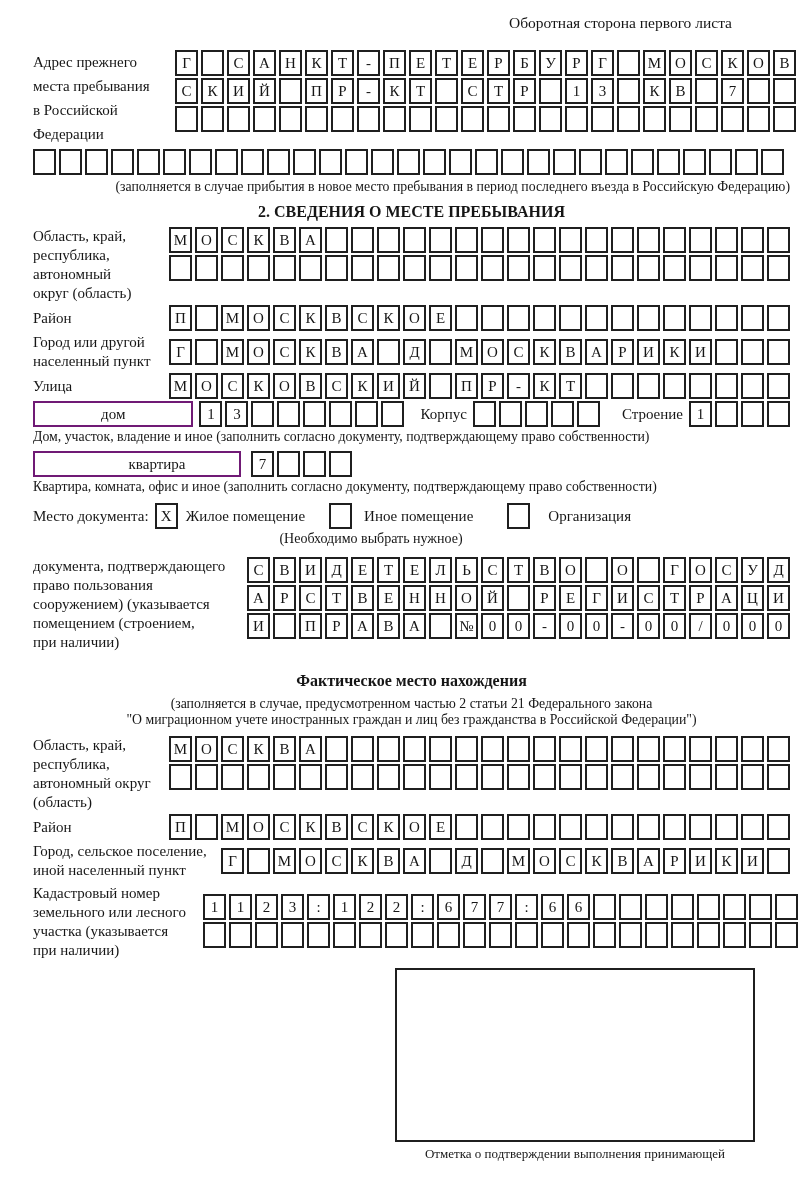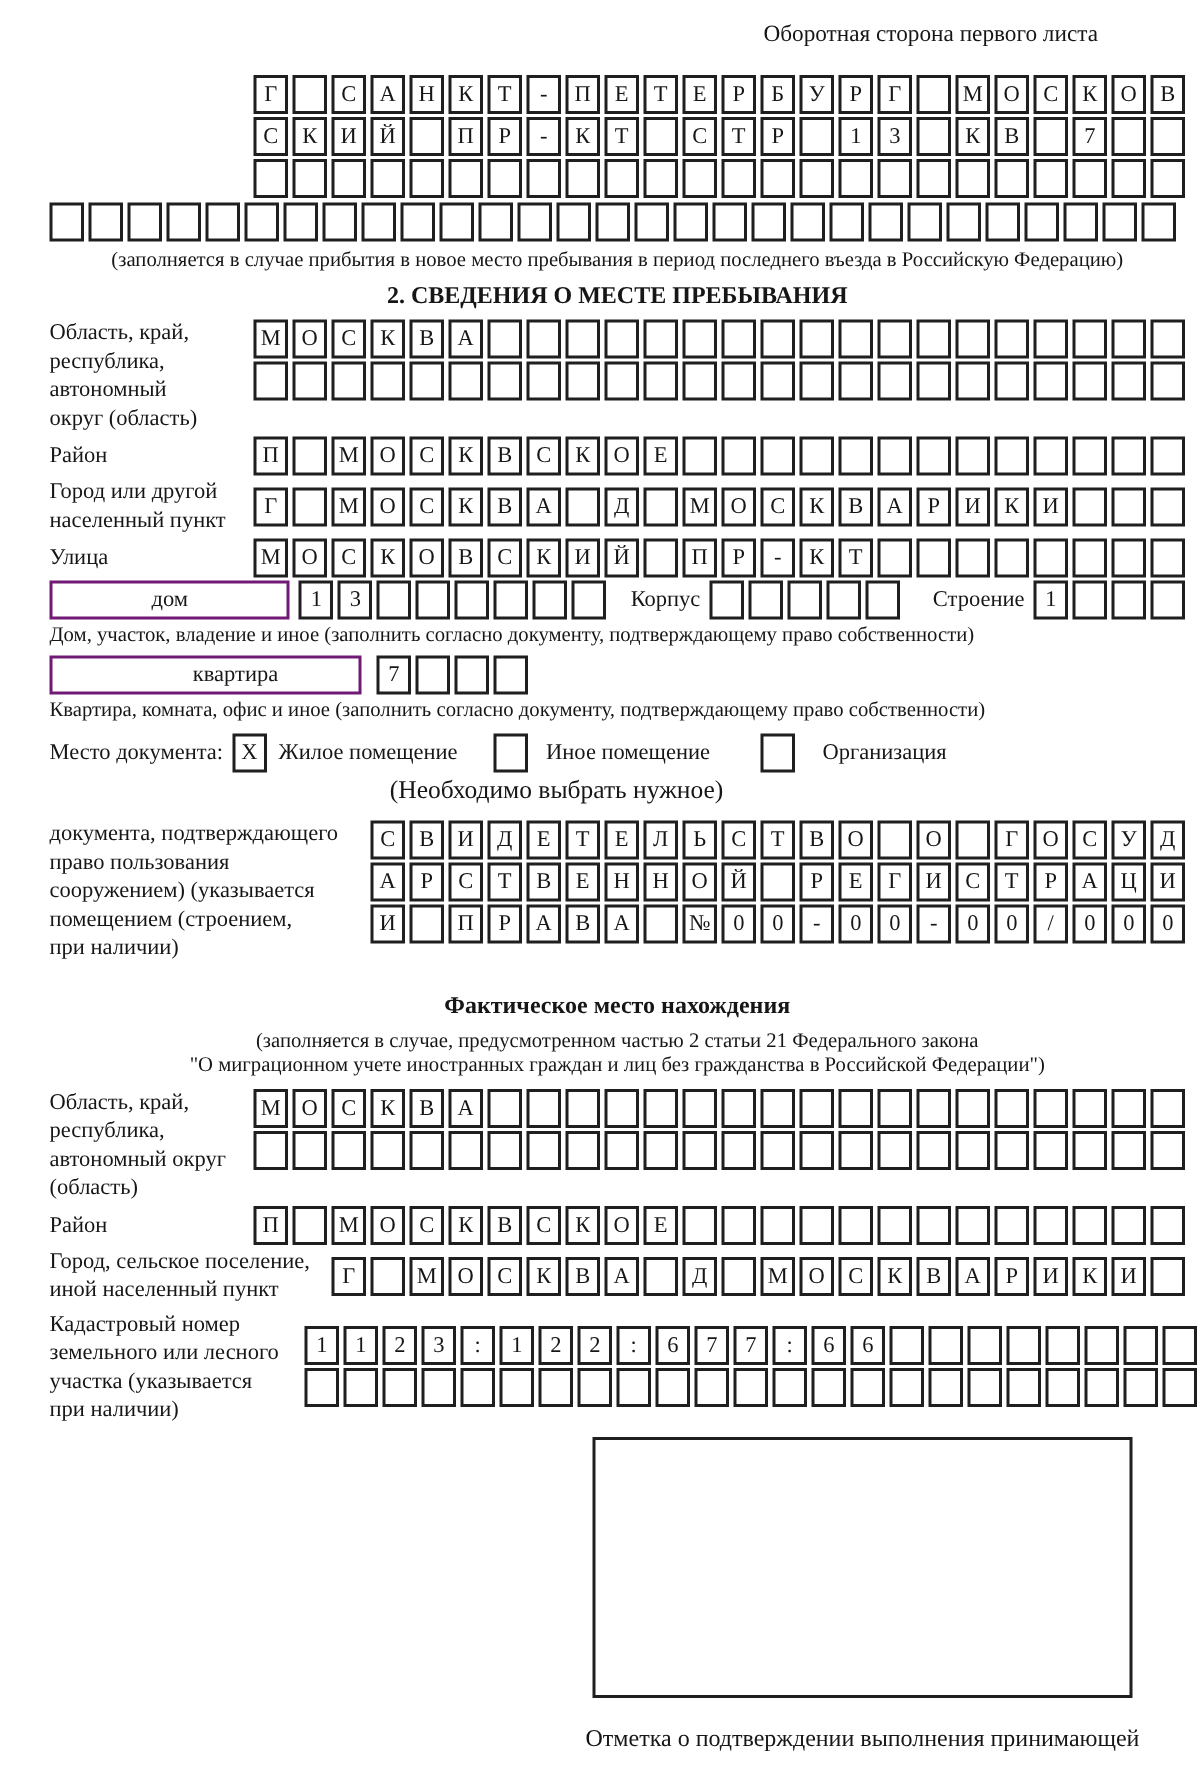--- a/index.html
+++ b/index.html
@@ -36,21 +36,21 @@
   .frow .boxes{margin-left:auto;}
 
   .lbl{font-size:15px;line-height:19px;}
   .lbl-col{flex:0 0 auto;}
 
   .grp{display:flex;margin-bottom:2px;}
   .grp .rows-stack{margin-left:auto;}
 
   .caption{
     font-size:13.8px;
-    text-align:center;
+    text-align:right;
     margin:4px 0 6px 0;
   }
   .sec-title{
     font-weight:bold;
     font-size:16px;
     text-align:center;
     margin:8px 0 6px 0;
   }
 
   
@@ -59,53 +59,59 @@
     border:2px solid #701a75;
     height:26px;
     display:flex;align-items:center;justify-content:center;
     font-size:15px;
   }
   .dom-row{display:flex;align-items:center;margin-bottom:2px;}
   .kv-row{display:flex;align-items:center;margin:6px 0 2px 0;}
 
   .mesto-row{display:flex;align-items:center;margin-top:8px;font-size:15px;}
   .mesto-caption{
-    font-size:17px;
+    font-size:14px;
     margin:2px 0 10px 208px;
     width:260px;
     text-align:center;
   }
 
   .fact-caption{font-size:13.8px;text-align:center;line-height:16px;}
 
   .stamp-wrap{margin-top:8px;margin-left:362px;width:398px;}
   .stamp-box{
     box-sizing:border-box;
     width:360px;height:174px;
     border:2px solid #1f1f1f;
     margin-left:0;
   }
   .stamp-caption{
     width:398px;
     margin-left:-19px;
-    margin-top:20px;
-    font-size:16px;
+    margin-top:4px;
+    font-size:13px;
     text-align:center;
     line-height:16.5px;
   }
   .mt3{margin-top:3px;}
 </style>
 </head>
 <body>
 
 <div class="page">
 
   <div class="hdr-note">Оборотная сторона первого листа</div>
 
   <div class="grp">
+    <div class="lbl-col" style="width:142px;">
+      <div class="lbl" style="line-height:24px;">Адрес прежнего</div>
+      <div class="lbl" style="line-height:24px;">места пребывания</div>
+      <div class="lbl" style="line-height:24px;">в Российской</div>
+      <div class="lbl" style="line-height:24px;">Федерации</div>
+    </div>
     <div class="rows-stack">
       <div class="boxes">
           <span class="cb">Г</span>
           <span class="cb"></span>
           <span class="cb">С</span>
           <span class="cb">А</span>
           <span class="cb">Н</span>
           <span class="cb">К</span>
           <span class="cb">Т</span>
           <span class="cb">-</span>

